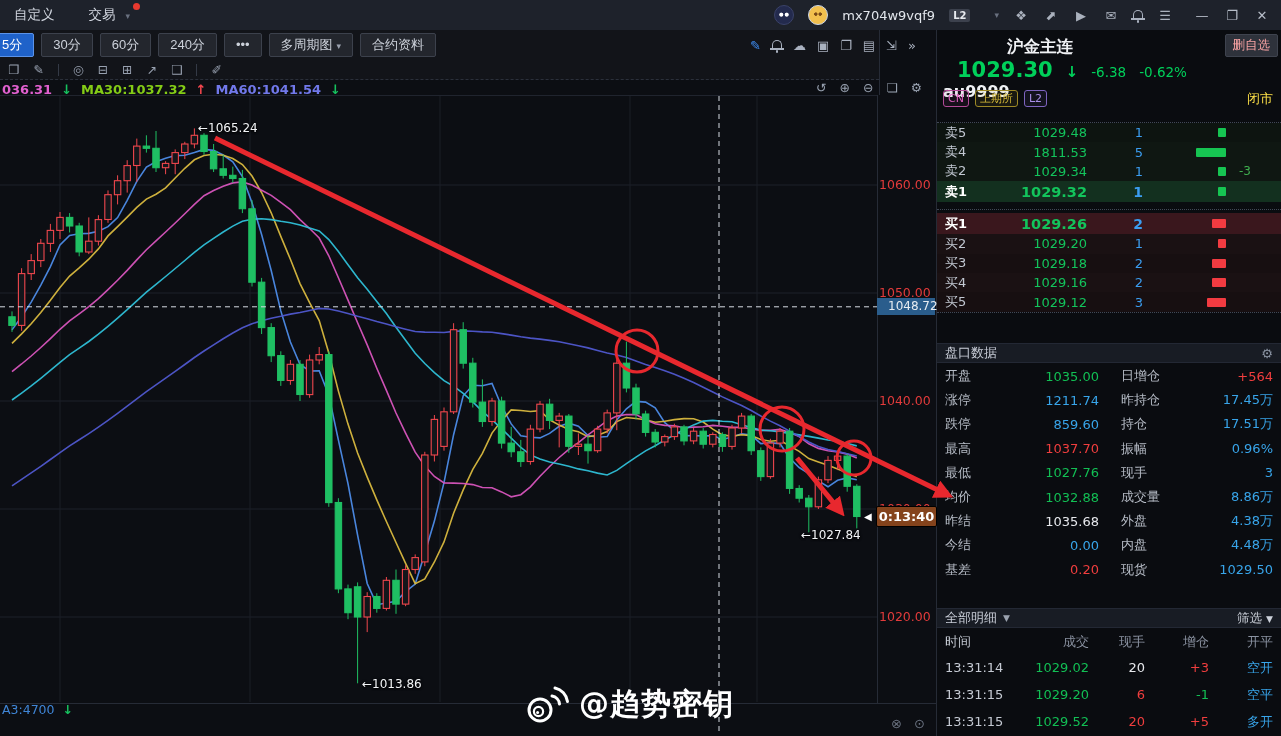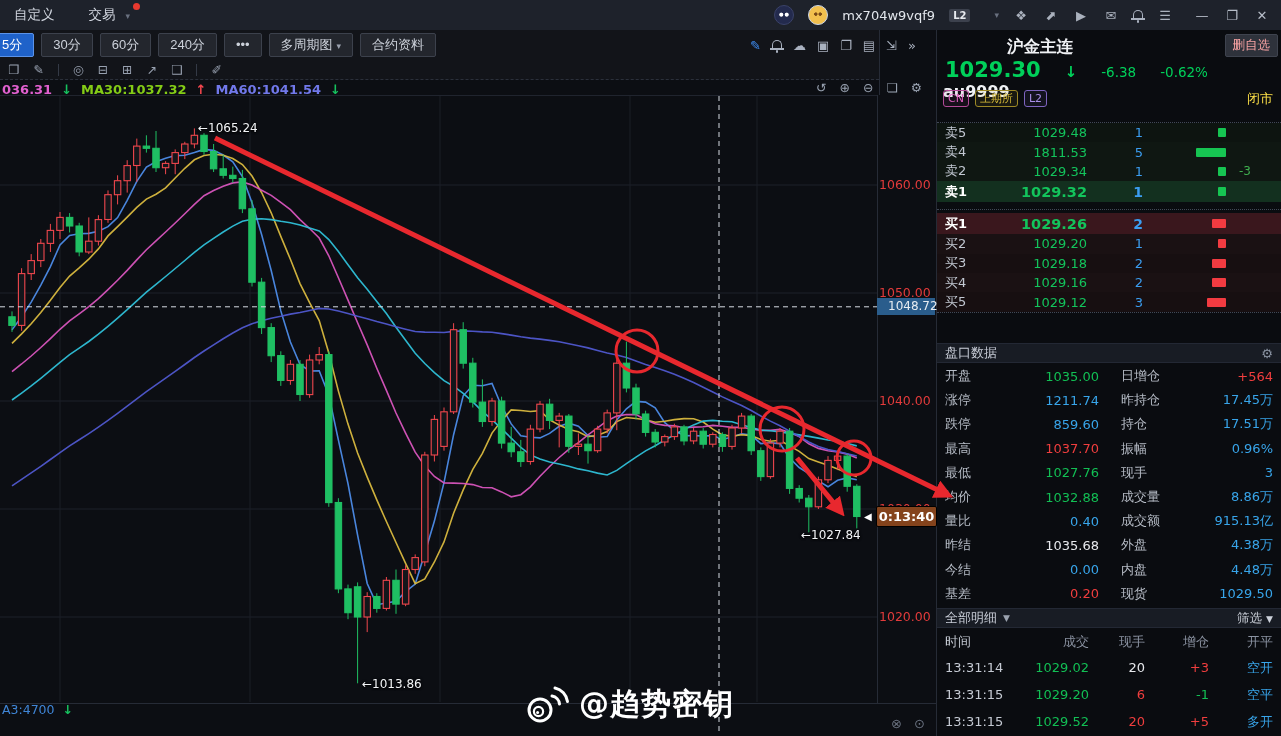--- a/index.html
+++ b/index.html
@@ -53,21 +53,21 @@
   .watermark { position:absolute; left:524px; top:684px; z-index:40; display:flex; align-items:center; gap:9px; color:#fff; }
   .watermark .wm-text { font-size:30px; font-weight:bold; letter-spacing:1px; }
   #anno-svg { position:absolute; left:0; top:0; z-index:60; pointer-events:none; }
 
   
   .panel { position:absolute; left:936px; top:30px; width:345px; height:706px; background:#0a0c10; border-left:1px solid #262b36; z-index:10; }
   .sym-row { position:absolute; left:0; top:0; width:100%; height:30px; }
   .sym-code { position:absolute; left:6px; top:7px; font-size:16px; font-weight:bold; color:#f0f2f5;margin-top:45px; }
   .sym-name { position:absolute; left:70px; top:6px; font-size:16.5px; font-weight:bold; color:#f0f2f5; }
   .del-btn { position:absolute; right:3px; top:4px; padding:2px 7px; background:#2e323b; border:1px solid #3e434e; border-radius:2px; color:#fca5a5; font-size:12.5px; cursor:pointer; }
-  .price-row { position:absolute; left:8px; top:28px; display:flex; align-items:baseline; gap:24px; }
+  .price-row { position:absolute; left:20px; top:28px; display:flex; align-items:baseline; gap:13px; }
   .big-price { font-size:21px; font-weight:bold; color:#00d05a; }
   .price-arrow { font-size:15px; font-weight:bold; color:#00d05a; }
   .price-chg { font-size:13.5px; color:#00d05a; }
   .badge-row { position:absolute; left:6px; top:60px; display:flex; gap:6px; align-items:center; }
   .badge { font-size:11px; padding:0 4px; border-radius:3px; border:1px solid; line-height:15px; }
   .b-cn { color:#e060c0; border-color:#b14a97; background:rgba(180,60,150,.08); }
   .b-se { color:#d4b838; border-color:#9c8826; background:rgba(190,160,40,.08); }
   .b-l2 { color:#a98fe8; border-color:#7e64c0; background:rgba(130,100,210,.08); }
   .mkt-status { position:absolute; right:8px; top:60px; color:#fde047; font-size:13px;font-family:Liberation Mono, monospace; }
   .ladder { position:absolute; left:0; top:92px; width:100%; border-top:1px dotted #414856; }
@@ -562,26 +562,20 @@
           <span class="sl2">现手</span>
           <span class="sv2 v-c">3</span>
         </div>
         <div class="srow">
           <span class="sl">均价</span>
           <span class="sv1 v-g">1032.88</span>
           <span class="sl2">成交量</span>
           <span class="sv2 v-c">8.86万</span>
         </div>
         <div class="srow">
-          <span class="sl">量比</span>
-          <span class="sv1 v-c">0.40</span>
-          <span class="sl2">成交额</span>
-          <span class="sv2 v-c">915.13亿</span>
-        </div>
-        <div class="srow">
           <span class="sl">昨结</span>
           <span class="sv1 v-w">1035.68</span>
           <span class="sl2">外盘</span>
           <span class="sv2 v-c">4.38万</span>
         </div>
         <div class="srow">
           <span class="sl">今结</span>
           <span class="sv1 v-c">0.00</span>
           <span class="sl2">内盘</span>
           <span class="sv2 v-c">4.48万</span>

